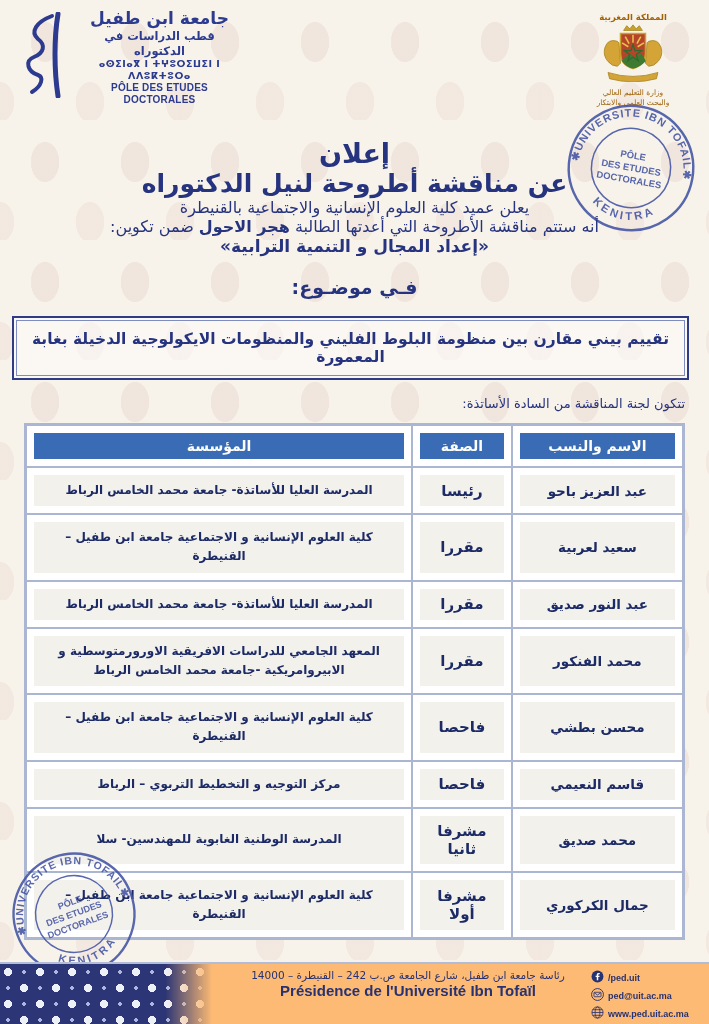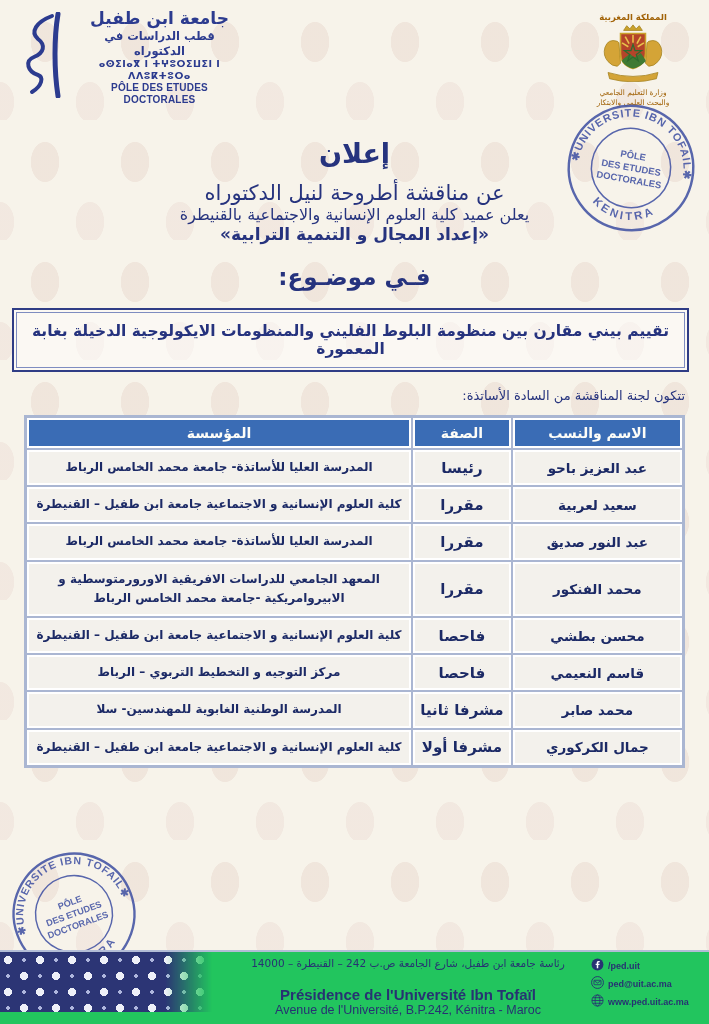--- a/index.html
+++ b/index.html
@@ -32,59 +32,59 @@
 
   
   .stamp { position:absolute; opacity:.88; }
   .stamp--right { right:12px; top:102px; width:132px; height:132px; transform:rotate(10deg); }
   .stamp--bottom { left:10px; top:850px; width:128px; height:128px; transform:rotate(-20deg); }
   .stamp svg { width:100%; height:100%; }
 
   
   .content { position:relative; padding-top:138px; text-align:center; direction:rtl; }
   .t-title { font-size:27px; font-weight:bold; }
-  .t-sub { font-size:21px; font-weight:normal; margin-top:12px; }
+  .t-sub { font-size:25px; font-weight:bold; }
   .ln { font-size:16px; }
   .ln b { font-weight:bold; }
   .ln--bold { font-weight:bold; font-size:17px; }
   .ln--date { font-weight:bold; font-size:17px; margin-top:14px; }
-  .ln--subject { font-weight:bold; font-size:23px; margin-top:20px; }
+  .ln--subject { font-weight:bold; font-size:19px; margin-top:20px; }
 
   .thesis-box { margin:18px 20px 0 12px; border:2px solid #2f3c85; padding:2px; background:rgba(255,255,255,.45); }
   .thesis-box-inner { border:1px solid #7e8cc0; padding:9px 8px; font-size:15.5px; font-weight:bold; }
 
   .committee-intro { margin:16px 24px 0 0; text-align:right; font-size:13px; }
 
   
   table.committee { width:661px; margin:12px auto 0 auto; direction:rtl;
     border-collapse:separate; border-spacing:2px; background:#aab6d2; padding:1px; }
   table.committee th, table.committee td {
-    border:2px solid #ffffff; background:#f3f1ec; color:#1c2a66;
+    border:7px solid #ffffff; background:#f3f1ec; color:#1c2a66;
     font-weight:bold; text-align:center; vertical-align:middle; padding:6px 5px; }
   table.committee th { background:#3a6cb5; color:#fdfdf8; font-size:14px; padding:5px; }
   td.c-name { font-size:13.5px; text-align:right; padding-right:10px; width:26%; }
   td.c-role { font-size:15px; width:15%; }
   td.c-inst { font-size:12px; width:59%; line-height:1.6; }
 
   
-  .footer { position:absolute; left:0; right:0; bottom:0; height:74px; background:#22c55e; border-top:2px solid #b2bcd6; }
+  .footer { position:absolute; left:0; right:0; bottom:0; height:62px; background:#fdba74; border-top:2px solid #b2bcd6; }
   .mosaic { position:absolute; left:0; top:0; width:212px; height:60px;
     background-color:#2c3575;
     background-image:
       radial-gradient(circle 4px at 8px 8px, #eef0f8 97%, rgba(0,0,0,0)),
       radial-gradient(circle 4px at 24px 24px, #eef0f8 97%, rgba(0,0,0,0)),
       radial-gradient(circle 2px at 24px 8px, #aeb6dd 97%, rgba(0,0,0,0)),
       radial-gradient(circle 2px at 8px 24px, #aeb6dd 97%, rgba(0,0,0,0));
     background-size:32px 32px;
     -webkit-mask-image:linear-gradient(to right,#000 78%, rgba(0,0,0,0) 100%);
             mask-image:linear-gradient(to right,#000 78%, rgba(0,0,0,0) 100%);
   }
   .f-center { position:absolute; left:222px; top:5px; width:372px; text-align:center; color:#273272; }
   .f-ar { font-size:10.5px; direction:rtl; }
-  .f-fr-title { font-size:15px; font-weight:bold; font-family:"Liberation Sans",sans-serif; margin-top:17px; }
+  .f-fr-title { font-size:15px; font-weight:bold; font-family:"Liberation Sans",sans-serif; margin-top:1px; }
   .f-fr-addr { font-size:12.5px; font-family:"Liberation Sans",sans-serif; }
   .f-contacts { position:absolute; right:6px; top:6px; width:112px; color:#273272; font-family:"Liberation Sans",sans-serif; }
   .f-contact { display:flex; align-items:center; gap:4px; font-size:9px; font-weight:bold; margin-bottom:3px; }
   .f-contact svg { width:13px; height:13px; flex:0 0 13px; }
 </style>
 </head>
 <body>
 
 <div class="uni-logo">
   <span class="mark">
@@ -122,21 +122,21 @@
       </g>
 
       <path d="M36,46 l10,-8 6,5 8,-6 6,9 v2 q-8,8 -16,9 q-8,-1 -14,-9 z" fill="#3f7a33"></path>
 
       <path d="M50,26 l2.6,8 8.4,0 -6.8,5 2.6,8 -6.8,-5 -6.8,5 2.6,-8 -6.8,-5 8.4,0 z" fill="none" stroke="#2e6b2e" stroke-width="1.6"></path>
 
       <path d="M18,62 q32,10 64,0 l-2,8 q-30,8 -60,0 z" fill="#d4a437" stroke="#a3811e" stroke-width="1"></path>
     </svg>
   </span>
   <div class="m">
-    <div>وزارة التعليم الجامعي</div>
+    <div>وزارة التعليم العالي</div>
     <div>والبحث العلمي والابتكار</div>
   </div>
 </div>
 
 <div class="stamp stamp--right">
   <svg viewBox="0 0 140 140">
     <defs>
       <path id="tp1" d="M 15,82 A 56,56 0 1 1 125,82"></path>
       <path id="bp1" d="M 26,100 A 51,51 0 0 0 114,100"></path>
     </defs>
@@ -155,20 +155,21 @@
     </g>
   </svg>
 </div>
 
 <div class="content">
   <div class="t-title">إعلان</div>
   <div class="t-sub">عن مناقشة أطروحة لنيل الدكتوراه</div>
 
   <p class="ln">يعلن عميد كلية العلوم الإنسانية والاجتماعية  بالقنيطرة</p>
 
+  <p class="ln"><span>أنه ستتم مناقشة الأطروحة التي أعدتها الطالبة </span><b>هجر الاحول</b><span> ضمن تكوين:</span></p>
 
   <p class="ln ln--bold">«إعداد المجال و التنمية الترابية»</p>
   <p class="ln ln--subject">فـي موضـوع:</p>
 
   <div class="thesis-box">
     <div class="thesis-box-inner">تقييم بيني مقارن بين منظومة البلوط الفليني والمنظومات الايكولوجية الدخيلة بغابة المعمورة</div>
   </div>
 
   <p class="committee-intro">تتكون لجنة المناقشة من السادة الأساتذة:</p>
 
@@ -205,21 +206,21 @@
         <td class="c-name">محسن بطشي</td>
         <td class="c-role">فاحصا</td>
         <td class="c-inst">كلية العلوم الإنسانية و الاجتماعية جامعة ابن طفيل – القنيطرة</td>
       </tr>
       <tr>
         <td class="c-name">قاسم النعيمي</td>
         <td class="c-role">فاحصا</td>
         <td class="c-inst">مركز التوجيه و التخطيط التربوي – الرباط</td>
       </tr>
       <tr>
-        <td class="c-name">محمد صابر</td>
+        <td class="c-name">محمد صديق</td>
         <td class="c-role">مشرفا ثانيا</td>
         <td class="c-inst">المدرسة الوطنية الغابوية للمهندسين- سلا</td>
       </tr>
       <tr>
         <td class="c-name">جمال الكركوري</td>
         <td class="c-role">مشرفا أولا</td>
         <td class="c-inst">كلية العلوم الإنسانية و الاجتماعية جامعة ابن طفيل – القنيطرة</td>
       </tr>
     </tbody>
   </table>
@@ -246,21 +247,20 @@
     </g>
   </svg>
 </div>
 
 <div class="footer">
   <div class="mosaic"></div>
 
   <div class="f-center">
     <div class="f-ar">رئاسة جامعة ابن طفيل، شارع الجامعة ص.ب 242 – القنيطرة – 14000</div>
     <div class="f-fr-title">Présidence de l'Université Ibn Tofaïl</div>
-    <div class="f-fr-addr">Avenue de l'Université, B.P.242, Kénitra - Maroc</div>
   </div>
 
   <div class="f-contacts">
     <div class="f-contact">
       <span>
         <svg viewBox="0 0 14 14">
             <circle cx="7" cy="7" r="6.4" fill="#273272"></circle>
           <path d="M7.8,11 V7.6 h1.3 l0.2,-1.4 H7.8 V5.3 c0,-0.4 0.2,-0.7 0.8,-0.7 h0.8 V3.3 C9.1,3.2 8.6,3.2 8.2,3.2 c-1.2,0 -2,0.7 -2,2 v1 H5 v1.4 h1.2 V11 z" fill="#fff"></path>
         </svg>
       </span>

